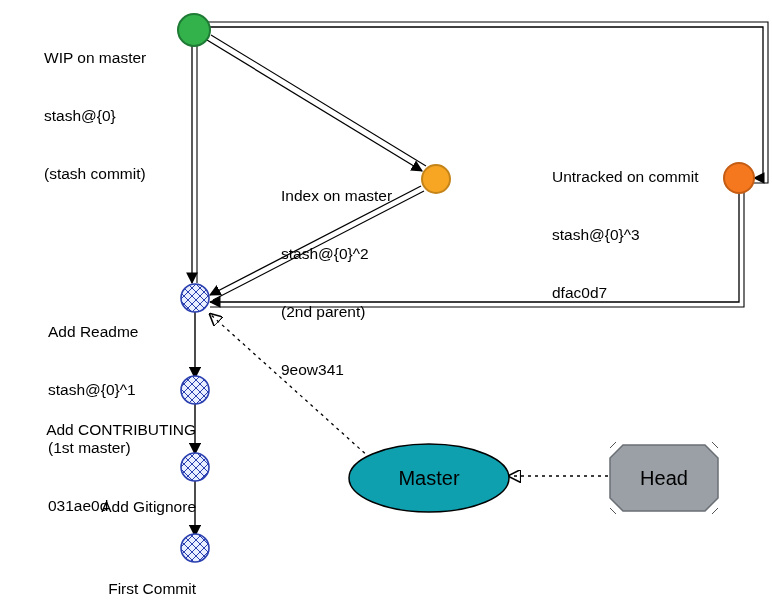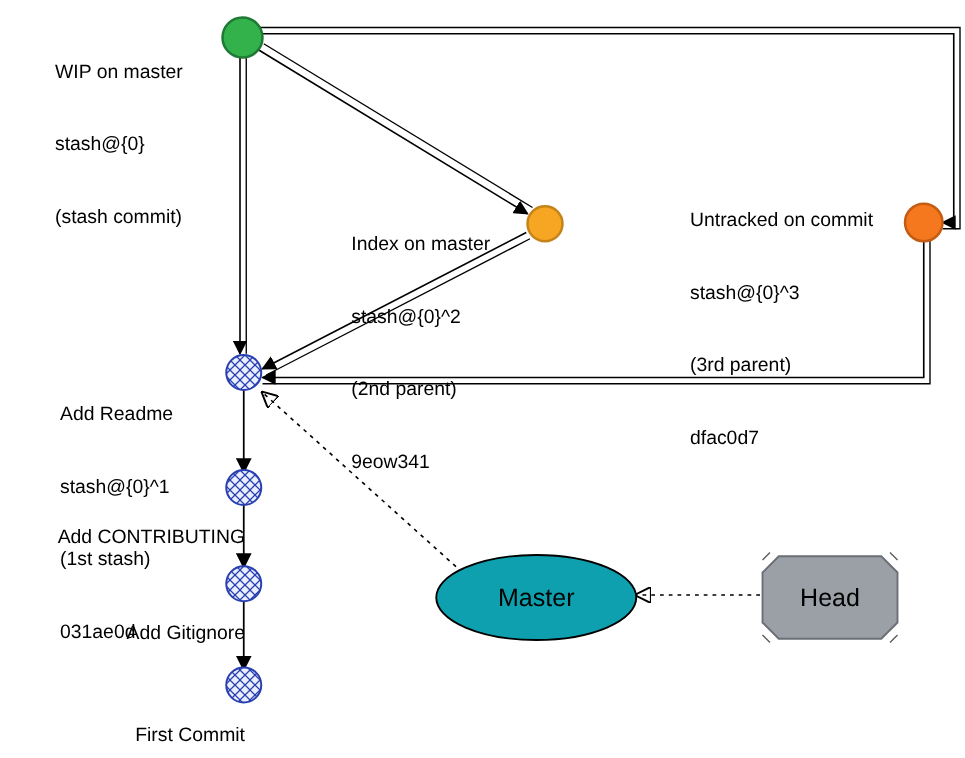--- a/index.html
+++ b/index.html
@@ -131,28 +131,27 @@
 <div class="label" style="left:237px; top:147px;margin-left:44px;">
   <div>Index on master</div>
   <div>stash@{0}^2</div>
   <div>(2nd parent)</div>
   <div>9eow341</div>
 </div>
 
 <div class="label" style="left:552px; top:128px;">
   <div>Untracked on commit</div>
   <div>stash@{0}^3</div>
-  <div>(3rd parent)</div>
   <div>dfac0d7</div>
 </div>
 
 <div class="label" style="left:48px; top:283px;">
   <div>Add Readme</div>
   <div>stash@{0}^1</div>
-  <div>(1st stash)</div>
+  <div>(1st master)</div>
   <div>031ae0d</div>
 </div>
 
 <div class="label right-align" style="left:24px; top:381px; width:152px;">
   <div>Add CONTRIBUTING</div>
 </div>
 
 <div class="label right-align" style="left:24px; top:458px; width:152px;">
   <div>Add Gitignore</div>
 </div>

